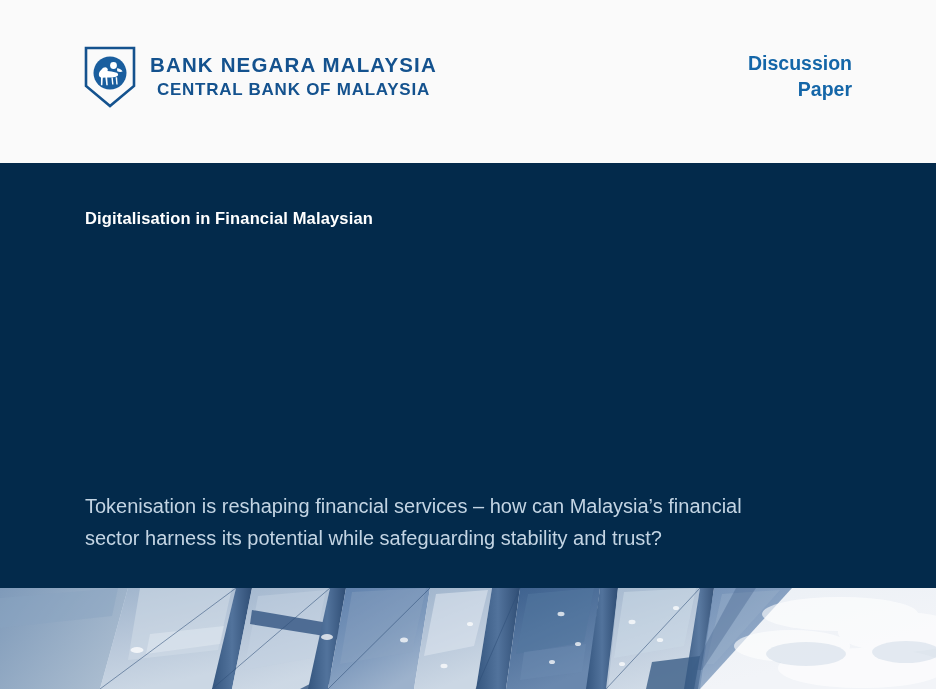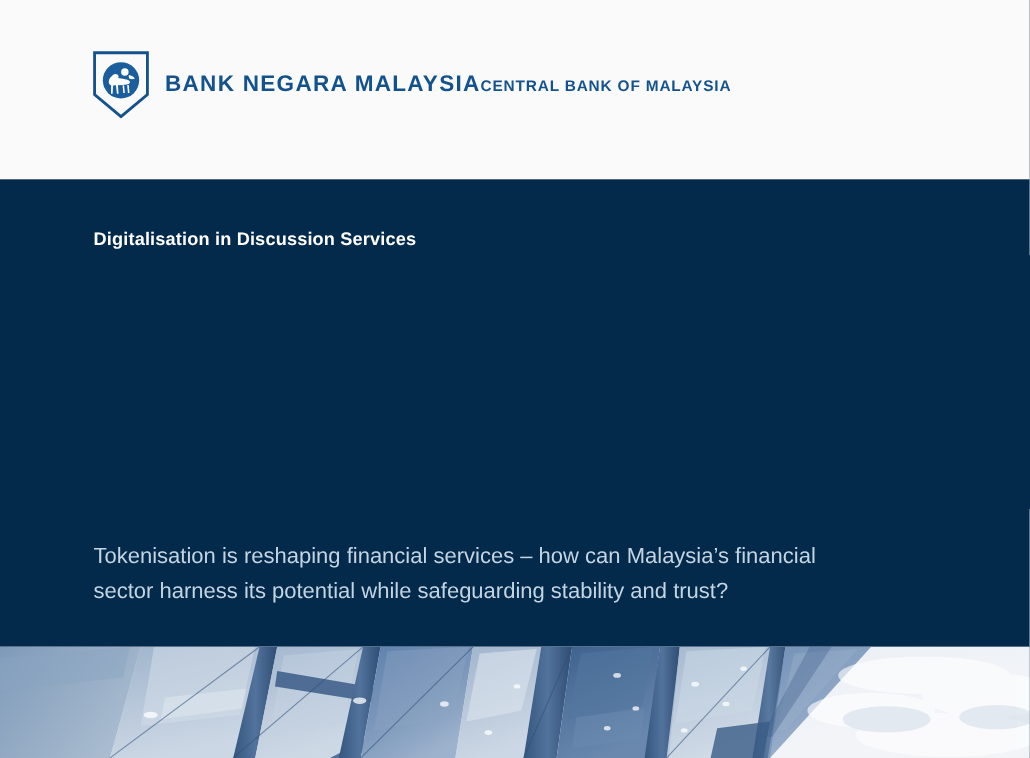--- a/index.html
+++ b/index.html
@@ -36,34 +36,34 @@
     align-items: center;
   }
   .brand-mark {
     width: 52px;
     height: 62px;
     flex: 0 0 auto;
   }
   .brand-text {
     margin-left: 14px;
     display: flex;
-    flex-direction: row;
+    flex-direction: column;
     align-items: center;
     justify-content: center;
   }
   .brand-name {
     font-size: 20.5px;
     font-weight: bold;
     letter-spacing: 1.15px;
     color: #14528E;
     line-height: 1.1;
     white-space: nowrap;
   }
   .brand-sub {
-    font-size: 14px;
+    font-size: 17px;
     font-weight: bold;
     letter-spacing: 0.75px;
     color: #14528E;
     line-height: 1.1;
     margin-top: 4px;
     white-space: nowrap;
     text-align: right;
   }
   .doc-type {
     position: absolute;
@@ -160,25 +160,27 @@
             <path d="M27.4 31.4 l1.4 0 l0.7 7.2 l-1.4 0 Z"></path>
           </g>
         </svg>
       </span>
       <span class="brand-text">
         <span class="brand-name">BANK NEGARA MALAYSIA</span>
         <span class="brand-sub">CENTRAL BANK OF MALAYSIA</span>
       </span>
     </div>
 
+    <div class="doc-type">Discussion
+Paper</div>
   </div>
 
   <div class="navy-band"></div>
 
-  <div class="eyebrow">Digitalisation in Discussion Services</div>
+  <div class="eyebrow">Digitalisation in Financial Malaysian</div>
 
 
   <p class="tagline">Tokenisation is reshaping financial services – how can Malaysia’s financial
 sector harness its potential while safeguarding stability and trust?</p>
 
   <div class="photo-band">
     <svg viewBox="0 0 936 101" preserveAspectRatio="none" aria-hidden="true">
       <defs>
         <linearGradient id="skyGrad" x1="0" y1="0" x2="1" y2="0.4">
           <stop offset="0%" stop-color="#C6D4E4"></stop>

